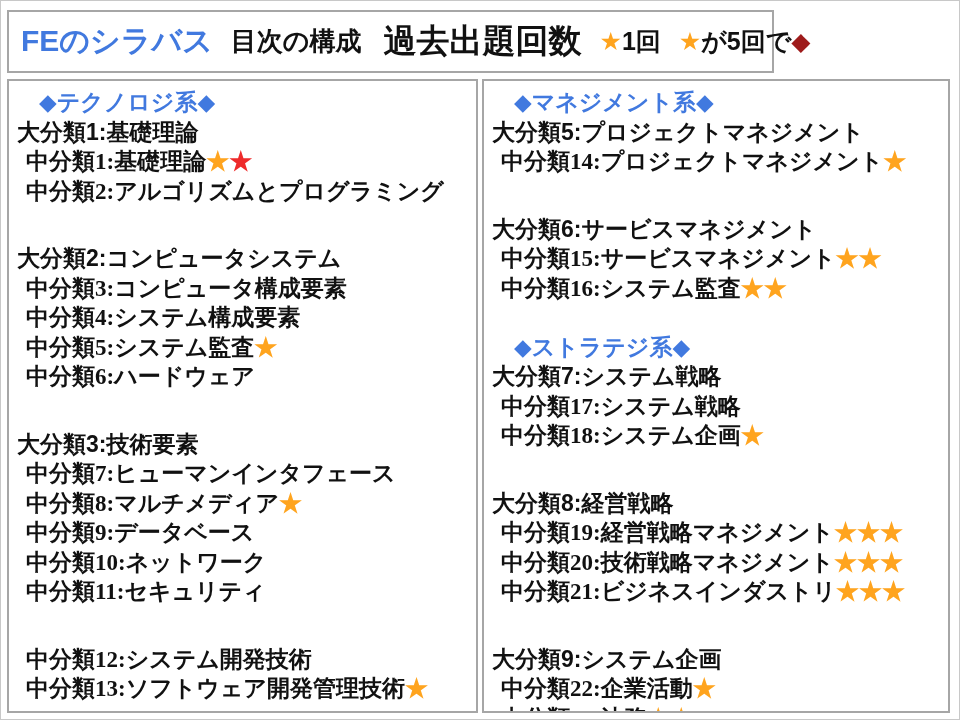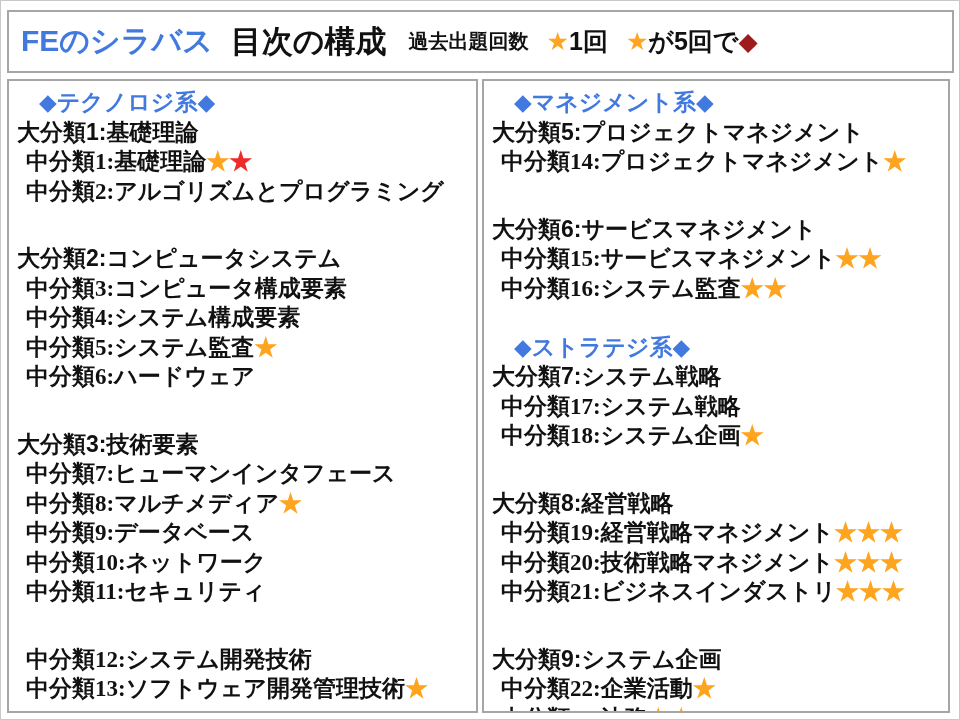--- a/index.html
+++ b/index.html
@@ -14,31 +14,31 @@
   }
   .slide {
     position: absolute; left: 0; top: 0;
     width: 960px; height: 720px;
     border: 1px solid #c8c8c8;
     background: #ffffff;
   }
   .header-box {
     position: absolute;
     left: 6px; top: 9px;
-    width: 947px; height: 63px;
+    width: 767px; height: 63px;
     border: 2px solid #a6a6a6;
     background: #ffffff;
     display: flex;
     align-items: center;
     padding-left: 12px;
     white-space: nowrap;
   }
   .h-title    { color: #4179df; font-size: 30px; }
-  .h-sub      { color: #111111; font-size: 31px; margin-left: 18px; }
-  .h-legend   { color: #111111; font-size: 20px; margin-left: 22px; }
+  .h-sub      { color: #111111; font-size: 26px; margin-left: 18px; }
+  .h-legend   { color: #111111; font-size: 33px; margin-left: 22px; }
   .h-leg      { font-size: 25px; margin-left: 18px; display: inline-flex; align-items: center; }
   .star-o     { color: #ffa41e; }
   .star-r     { color: #ee2b2b; }
   .h-diamond  { color: #9e1b1b; }
 
   .col {
     position: absolute;
     top: 78px; height: 634px;
     border: 2px solid #a6a6a6;
     background: #ffffff;

